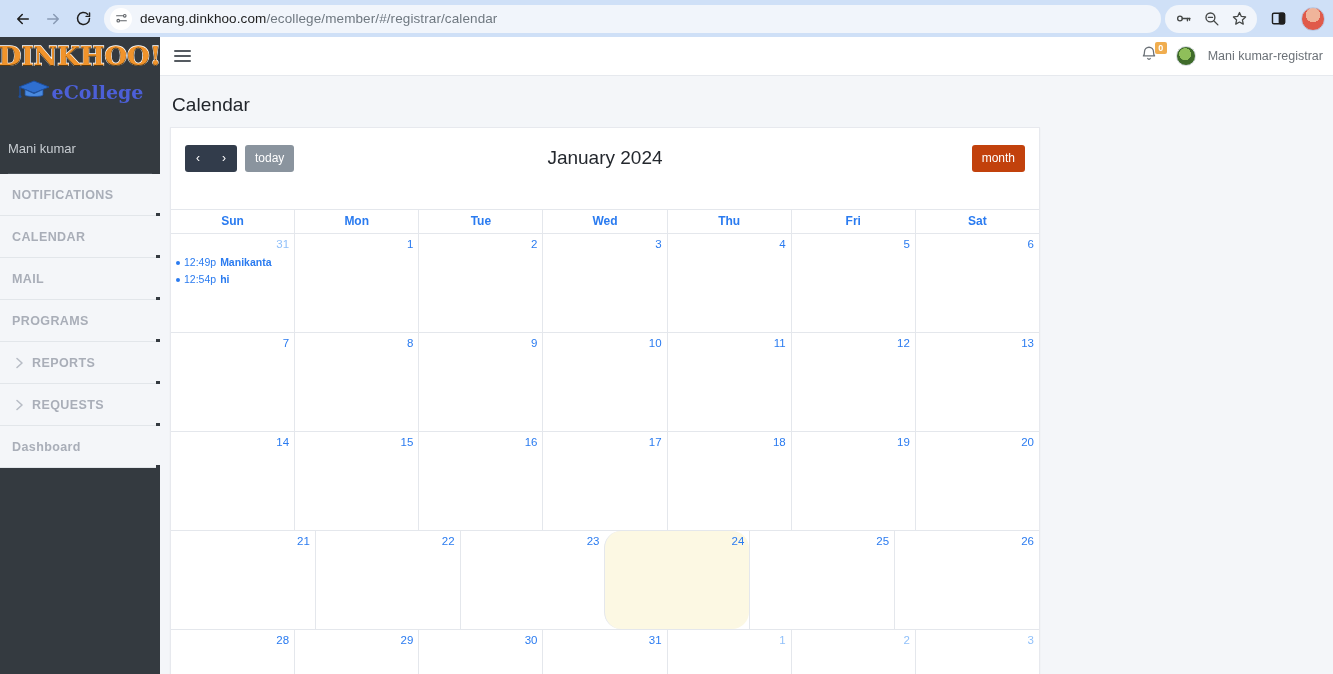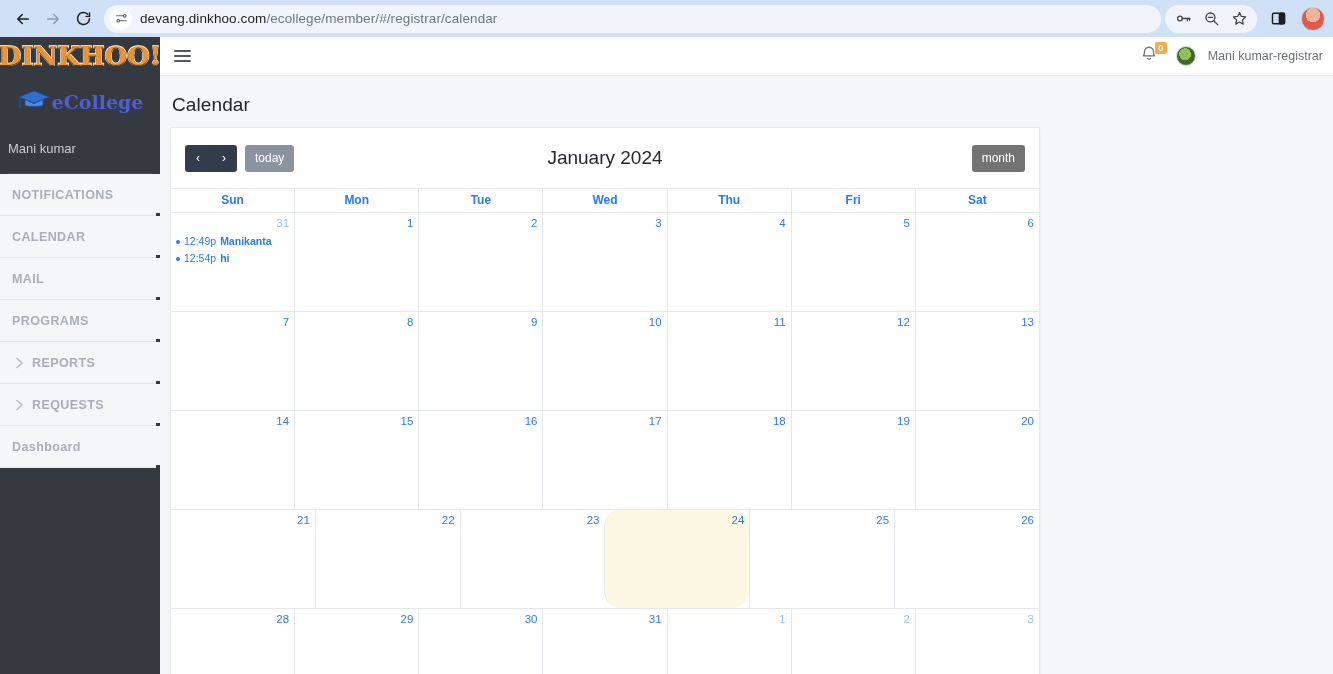--- a/index.html
+++ b/index.html
@@ -74,35 +74,35 @@
   
   .sidebar {
     position: absolute; top: 0; left: 0;
     width: 160px; height: 637px;
     background: #343a40;
     overflow: hidden;
   }
   .logo-box {
     height: 90px;
     padding: 6px 4px 0 4px;
-    display: flex; flex-direction: column; align-items: center; justify-content: flex-start; gap: 20px;
+    display: flex; flex-direction: column; align-items: center; justify-content: flex-start;
   }
   .logo-word {
     font-family: "DejaVu Serif", serif;
     font-size: 26px; font-weight: 700;
     color: #f0932b;
     letter-spacing: 0px;
     -webkit-text-stroke: 1.4px #ffffff;
     paint-order: stroke fill;
     line-height: 1;
     text-shadow: 0 1px 0 #5a3a10;
   }
   .logo-sub {
     display: flex; align-items: center; justify-content: center;
-    margin-top: 0; gap: 1px;
+    margin-top: 10px; gap: 1px;
   }
   .cap-icon { display: block; }
   .logo-ecollege {
     font-family: "DejaVu Serif", serif;
     font-size: 19px; font-weight: 600;
     color: #4c5fd7;
     letter-spacing: 0px;
     line-height: 1;
   }
   .user-name {
@@ -191,30 +191,30 @@
     font-size: 12px; font-family: "Liberation Sans", sans-serif;
     padding: 0 11px; cursor: pointer;
     display: flex; align-items: center; justify-content: center;
   }
   .btn.prev { border-radius: 3px 0 0 3px; }
   .btn.next { border-radius: 0 3px 3px 0; }
   .btn.today {
     background: #8a949e; border-radius: 3px;
     margin-left: 8px; padding: 0 10px; height: 27px;
   }
-  .btn.month { background: #737373; border-radius: 3px; padding: 0 10px; }
+  .btn.month { background: #c2410c; border-radius: 3px; padding: 0 10px; }
   .cal-title {
     position: absolute; left: 0; right: 0;
     text-align: center;
     font-size: 19px; color: #24282e;
     pointer-events: none;
   }
   .toolbar-right { margin-left: auto; }
 
-  .weekdays { display: flex; border-top: 1px solid #e4e7ec; border-bottom: 1px solid #e4e7ec; }
+  .weekdays { display: flex; border-top: 1px solid #e4e7ec; border-bottom: 1px solid #e4e7ec; margin-top: 21px; }
   .weekday {
     flex: 1 1 0; text-align: center;
     font-size: 12px; color: #2a7bf0; font-weight: 700;
     padding: 4px 0 5px 0;
     border-left: 1px solid #e4e7ec;
   }
   .weekday:first-child { border-left: none; }
 
   .cal-grid { display: flex; flex-direction: column; }
   .cal-row { display: flex; height: 99px; border-bottom: 1px solid #e4e7ec; }

